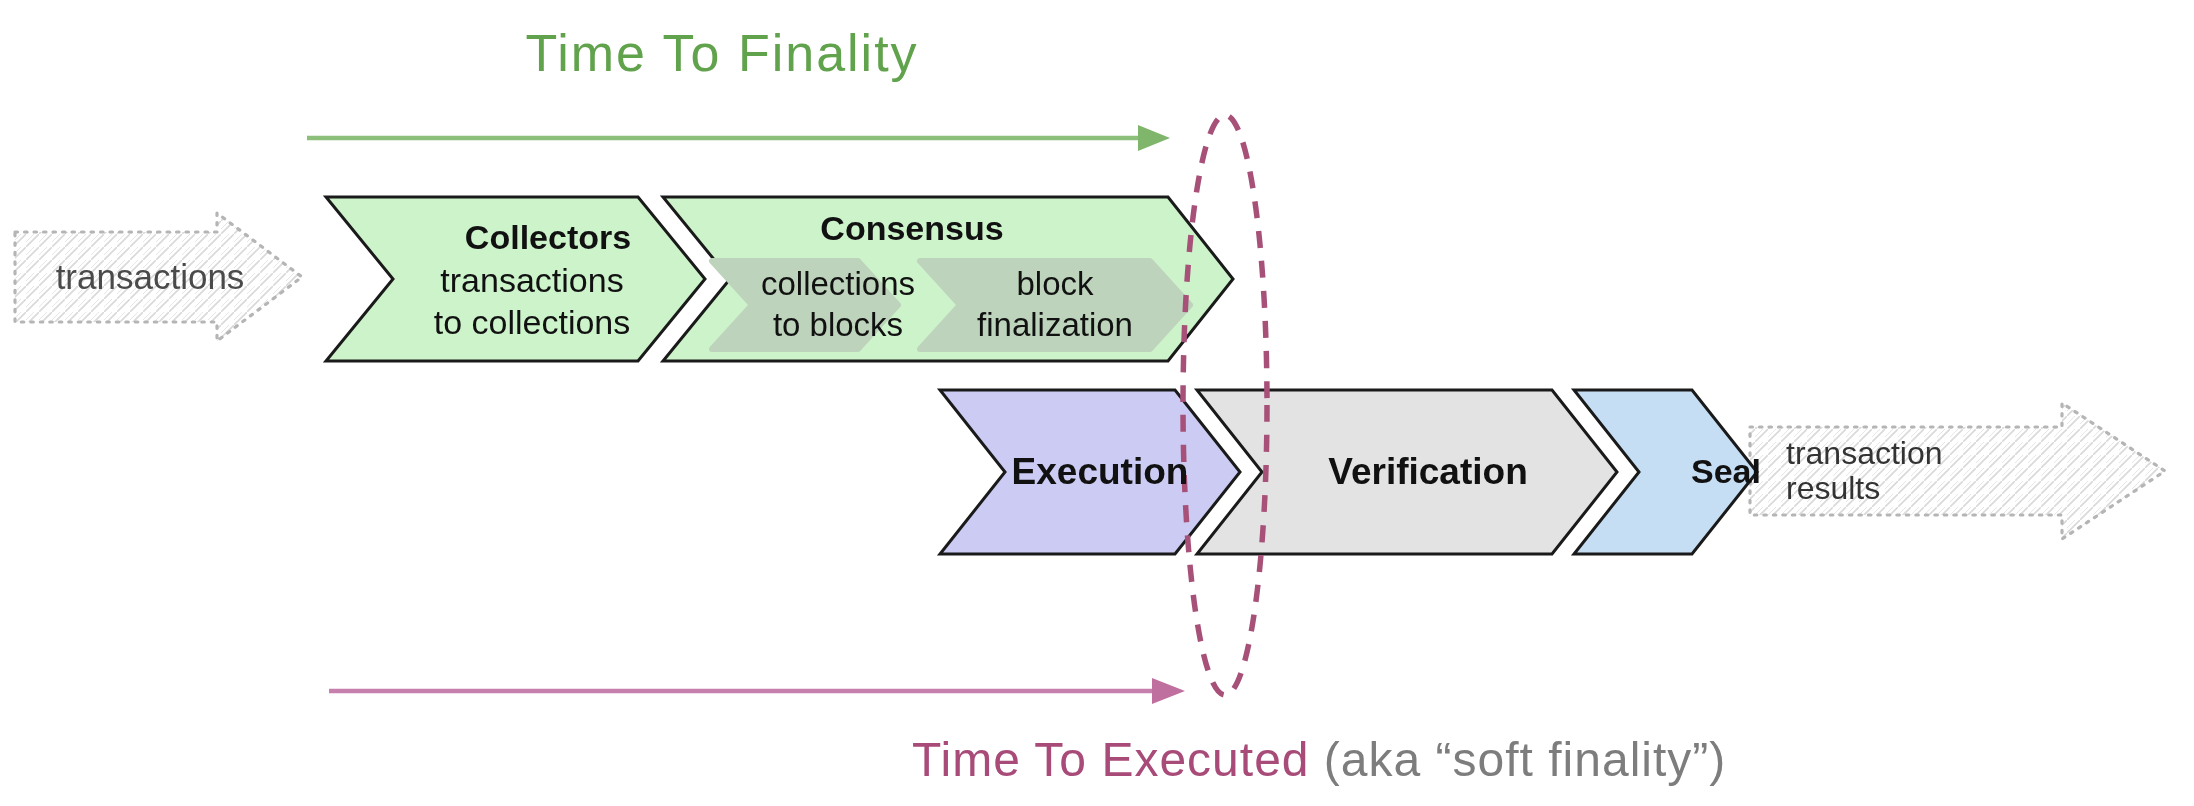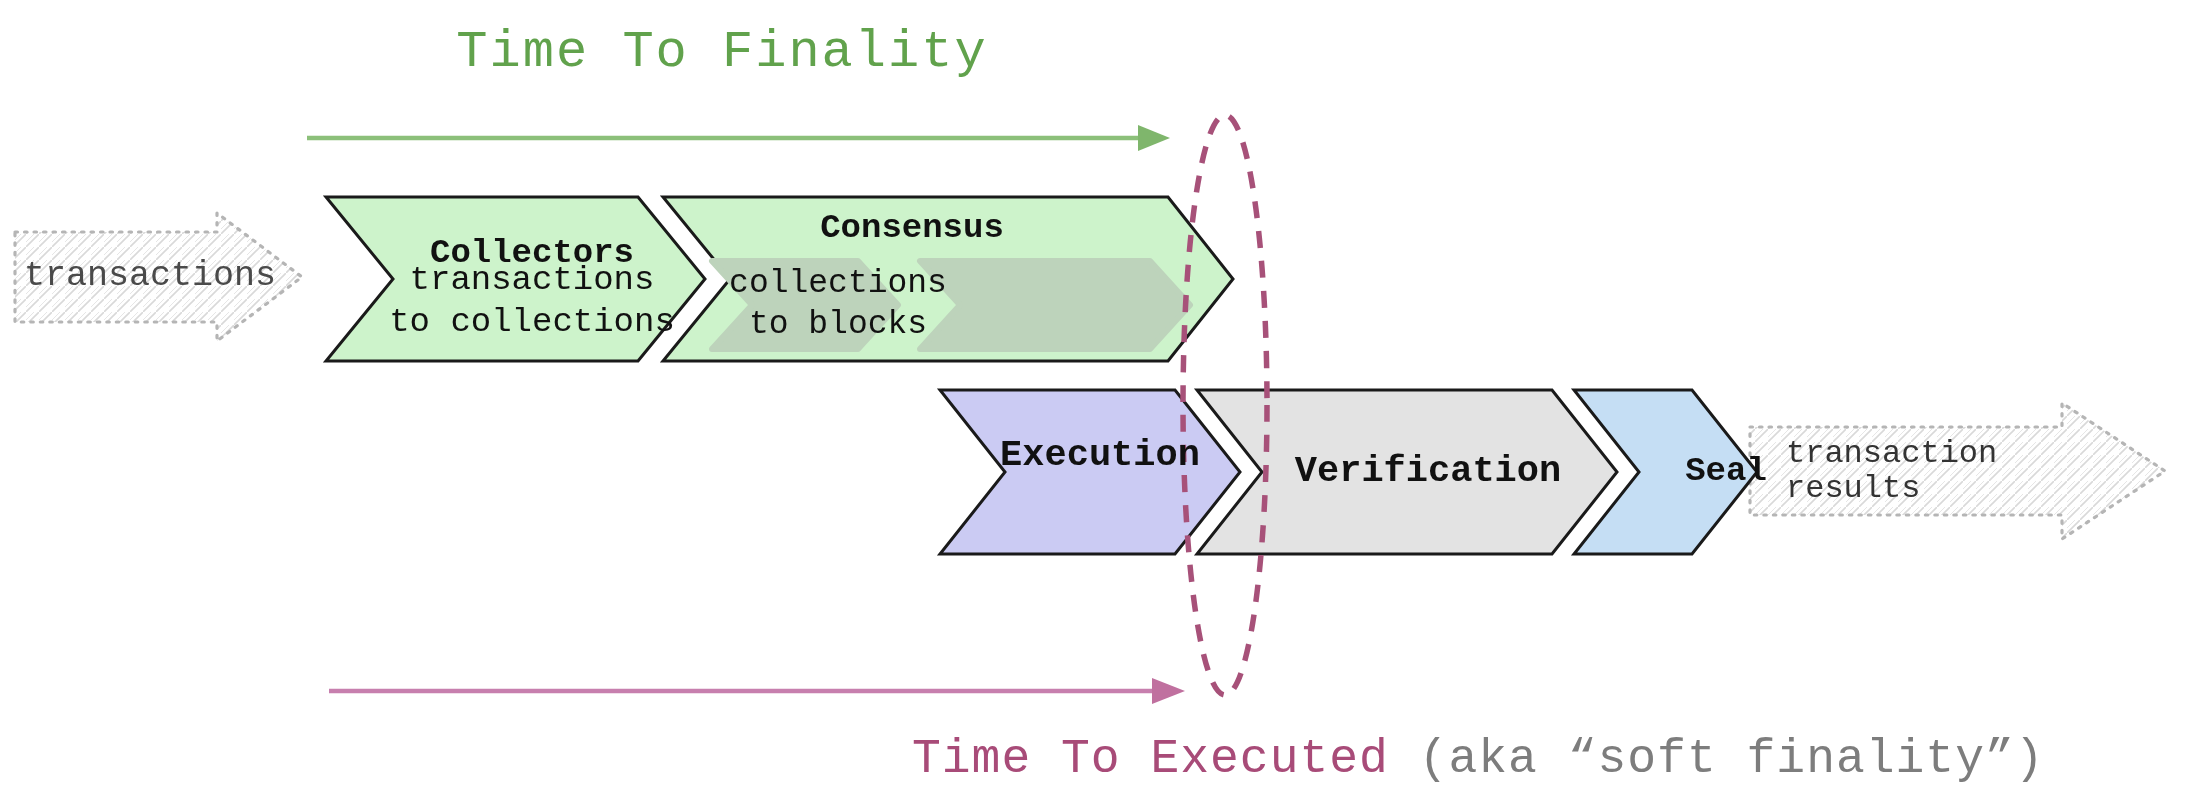--- a/index.html
+++ b/index.html
@@ -1,21 +1,21 @@
 <!DOCTYPE html>
 <html><head>
 <meta charset="utf-8">
 <style>
   html,body{margin:0;padding:0;background:#ffffff;}
   .canvas{
     position:relative;
     width:2194px;height:806px;
     background:#ffffff;
     overflow:hidden;
-    font-family:Liberation Mono, monospace;
+    font-family:Liberation Sans, sans-serif;
   }
   .layer{position:absolute;left:0;top:0;width:100%;height:100%;}
   .lbl{
     position:absolute;
     transform:translate(-50%,-50%);
     text-align:center;
     color:#111111;
     white-space:pre-line;
     line-height:1.24;
     z-index:2;
@@ -62,29 +62,31 @@
     <path d="M1197,390 L1552,390 L1617,472 L1552,554 L1197,554 L1262,472 Z" stroke-width="3" stroke="#1a1a1a" fill="#e3e3e3"></path>
     <path d="M1574,390 L1692,390 L1757,472 L1692,554 L1574,554 L1639,472 Z" stroke-width="3" stroke="#1a1a1a" fill="#c5def4"></path>
 
     <ellipse cx="1225" cy="405" rx="42" ry="290" fill="none" stroke-width="5.5" stroke-dasharray="17 13" stroke="#a75179"></ellipse>
   </svg>
 
   <div class="lbl title" style="left: 722px; top: 53px; color: rgb(97, 162, 76);">Time To Finality</div>
 
   <div class="lbl io-label" style="left: 150px; top: 277px; color: rgb(74, 74, 74);">transactions</div>
 
-  <div class="lbl stage-name" style="left:532px;top:237px;margin-top:16px;">Collectors</div>
+  <div class="lbl stage-name" style="left:548px;top:237px;">Collectors</div>
   <div class="lbl stage-detail" style="left:532px;top:301px;">transactions
 to collections</div>
 
   <div class="lbl stage-name" style="left:912px;top:228px;">Consensus</div>
   <div class="lbl step-label" style="left:825px;top:305px;margin-left:13px;">collections
 to blocks</div>
+  <div class="lbl step-label" style="left:1055px;top:305px;">block
+finalization</div>
 
-  <div class="lbl stage-name-lg" style="left:1100px;top:456px;">Execution</div>
+  <div class="lbl stage-name-lg" style="left:1100px;top:472px;">Execution</div>
   <div class="lbl stage-name-lg" style="left:1428px;top:472px;">Verification</div>
   <div class="lbl stage-name" style="left:1726px;top:471px;">Seal</div>
 
   <div class="lbl io-label-right left-anchor" style="left: 1786px; top: 471px; color: rgb(51, 51, 51);">transaction
 results</div>
 
   <div class="lbl title-bottom left-anchor" style="left:912px;top:760px;">
     <span style="color: rgb(168, 75, 120);">Time To Executed</span><span style="color: rgb(125, 125, 125);"> (aka “soft finality”)</span>
   </div>
 

